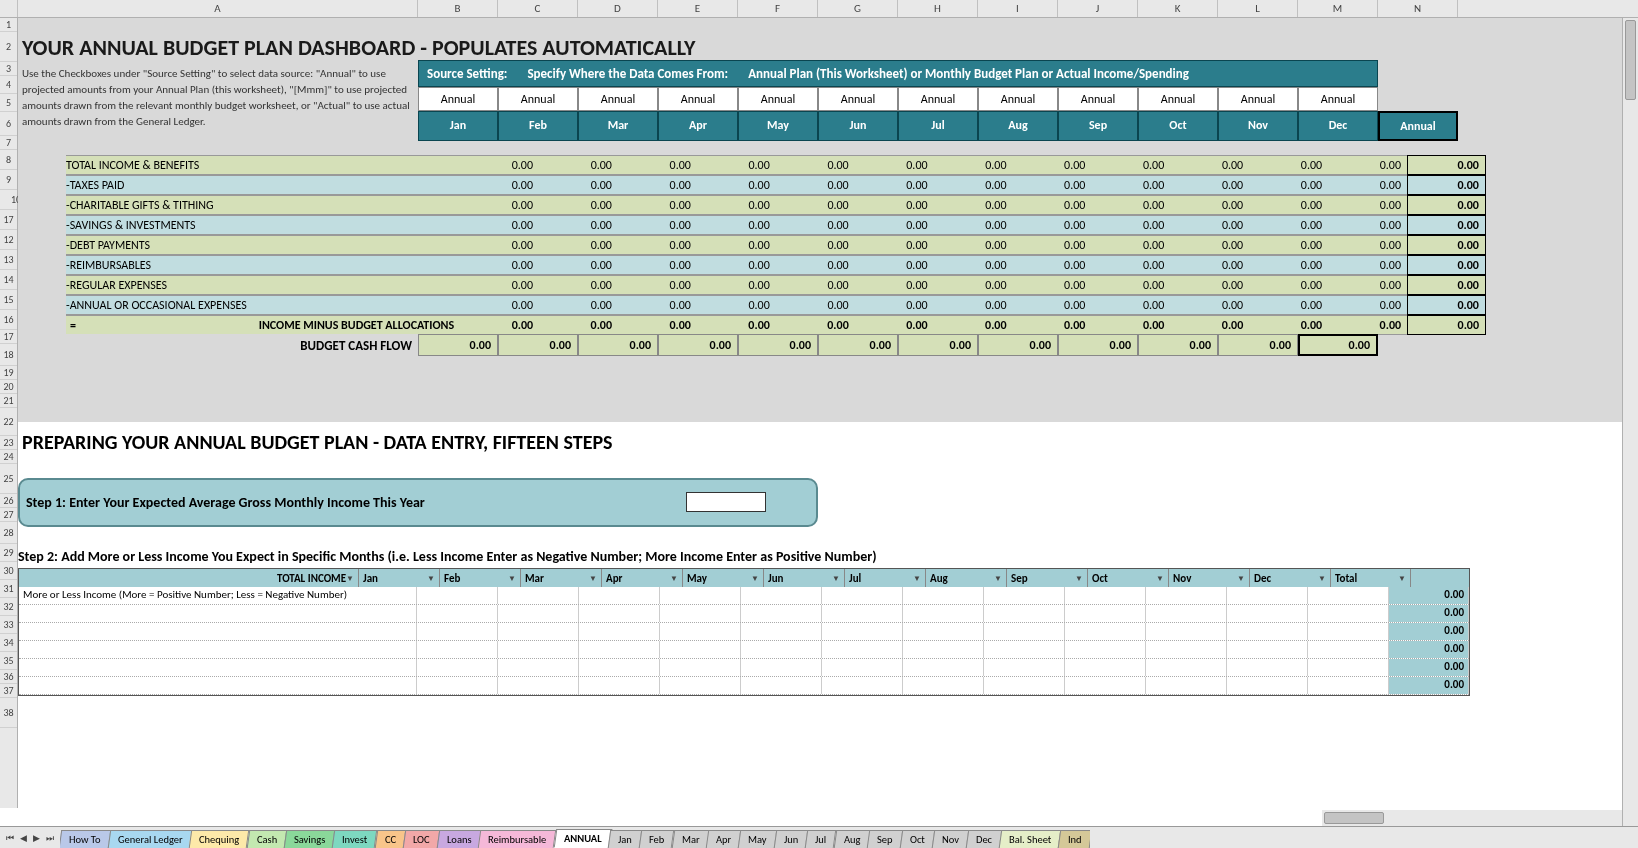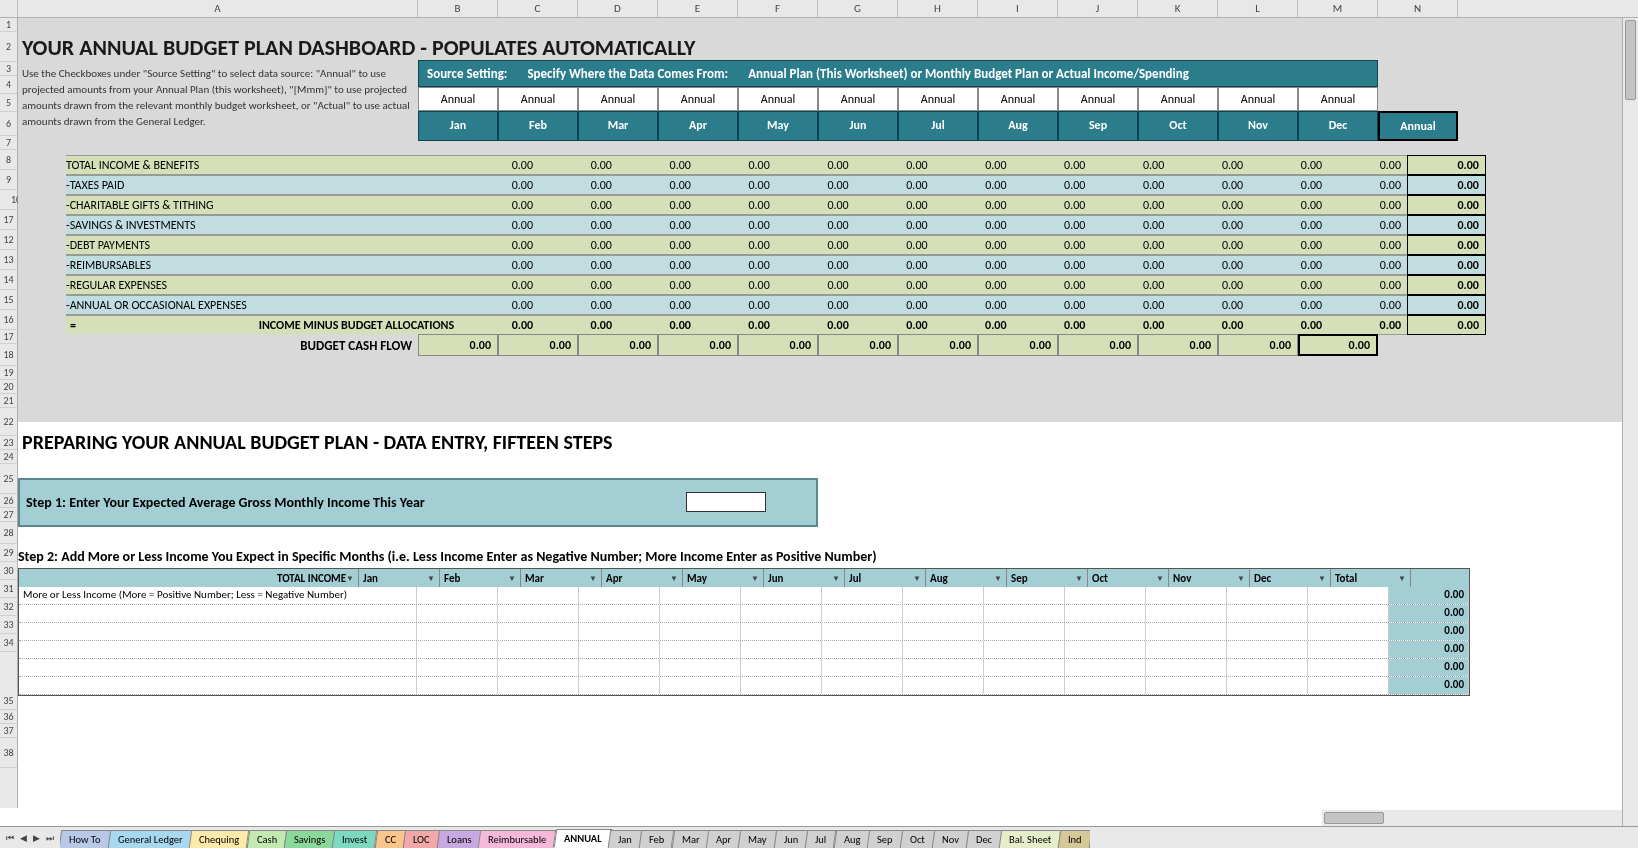--- a/index.html
+++ b/index.html
@@ -138,21 +138,21 @@
         <div style="height: 30px;">25</div>
         <div style="height: 14px;">26</div>
         <div style="height: 14px;">27</div>
         <div style="height: 22px;">28</div>
         <div style="height: 18px;">29</div>
         <div style="height: 18px;">30</div>
         <div style="height: 18px;">31</div>
         <div style="height: 18px;">32</div>
         <div style="height: 18px;">33</div>
         <div style="height: 18px;">34</div>
-        <div style="height: 18px; margin-top: 40px;">35</div>
+        <div style="height: 18px;">35</div>
         <div style="height: 14px;">36</div>
         <div style="height: 14px;">37</div>
         <div style="height: 30px;">38</div>
       </div>
 
     <div class="sheet">
 
       <div class="gray-region" style="position:absolute; left:0; top:0; width:1620px; height:404px;"></div>
       <div class="white-region" style="position:absolute; left:0; top:404px; width:1620px; height:386px;"></div>
 
@@ -357,21 +357,21 @@
             <div class="val">0.00</div>
             <div class="val">0.00</div>
             <div class="val">0.00</div>
             <div class="val">0.00</div>
             <div class="val last">0.00</div>
           </div>
       </div>
 
       <div class="title2" style="position:absolute; left:0; top:406px;">PREPARING YOUR ANNUAL BUDGET PLAN - DATA ENTRY, FIFTEEN STEPS</div>
 
-      <div class="step-bar" style="position:absolute; left:0; top:460px; width:800px;">
+      <div class="step-bar" style="position:absolute; left:0; top:460px; width:800px;border-radius:10px;">
         <span>Step 1: Enter Your Expected Average Gross Monthly Income This Year</span>
         <div class="input-box" style="right:50px; top:12px;"></div>
       </div>
 
       <div style="position:absolute; left:0; top:530px; font-weight:bold; font-size:14px;">Step 2: Add More or Less Income You Expect in Specific Months (i.e. Less Income Enter as Negative Number; More Income Enter as Positive Number)</div>
 
       <div class="step2-table" style="position:absolute; left:0; top:550px; width:1452px;">
         <div class="step2-head" id="step2-head">
             <div style="width: 340px; justify-content: flex-end;">
               <span>TOTAL INCOME</span>

